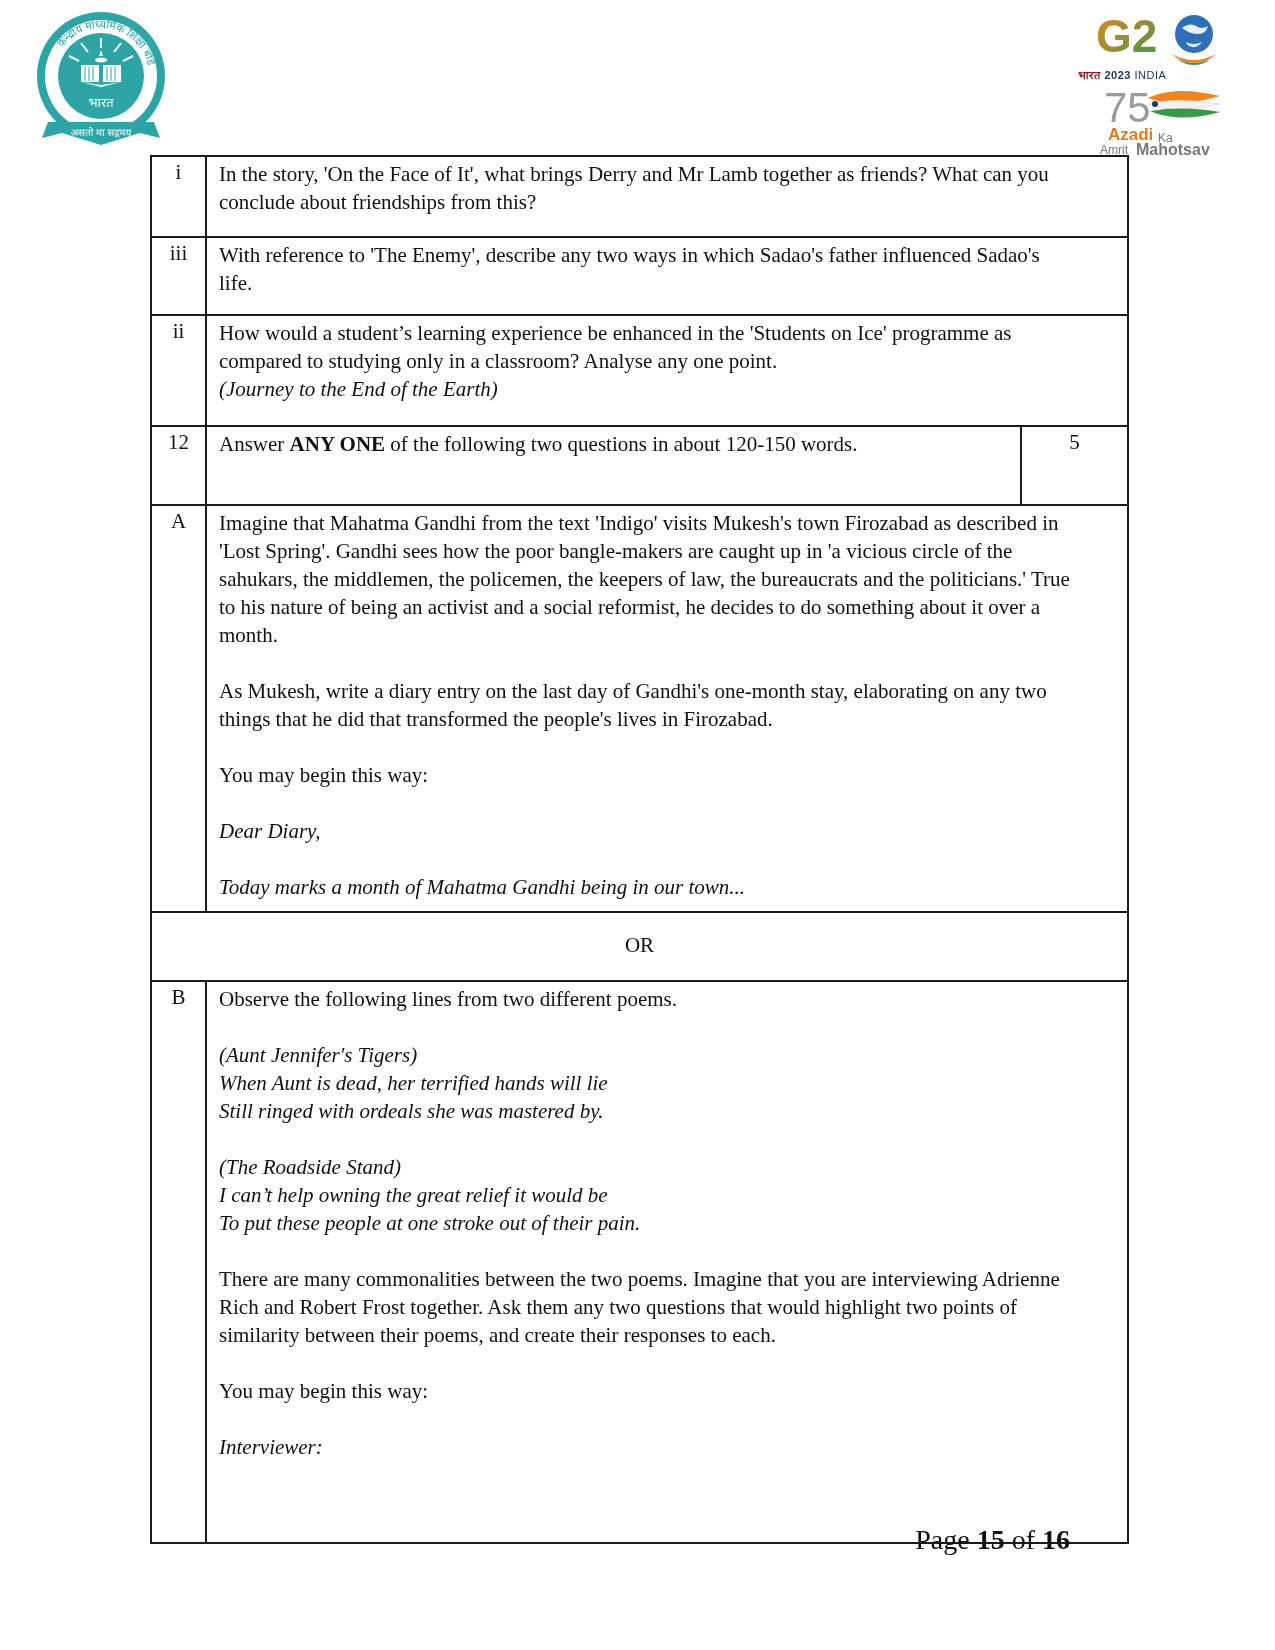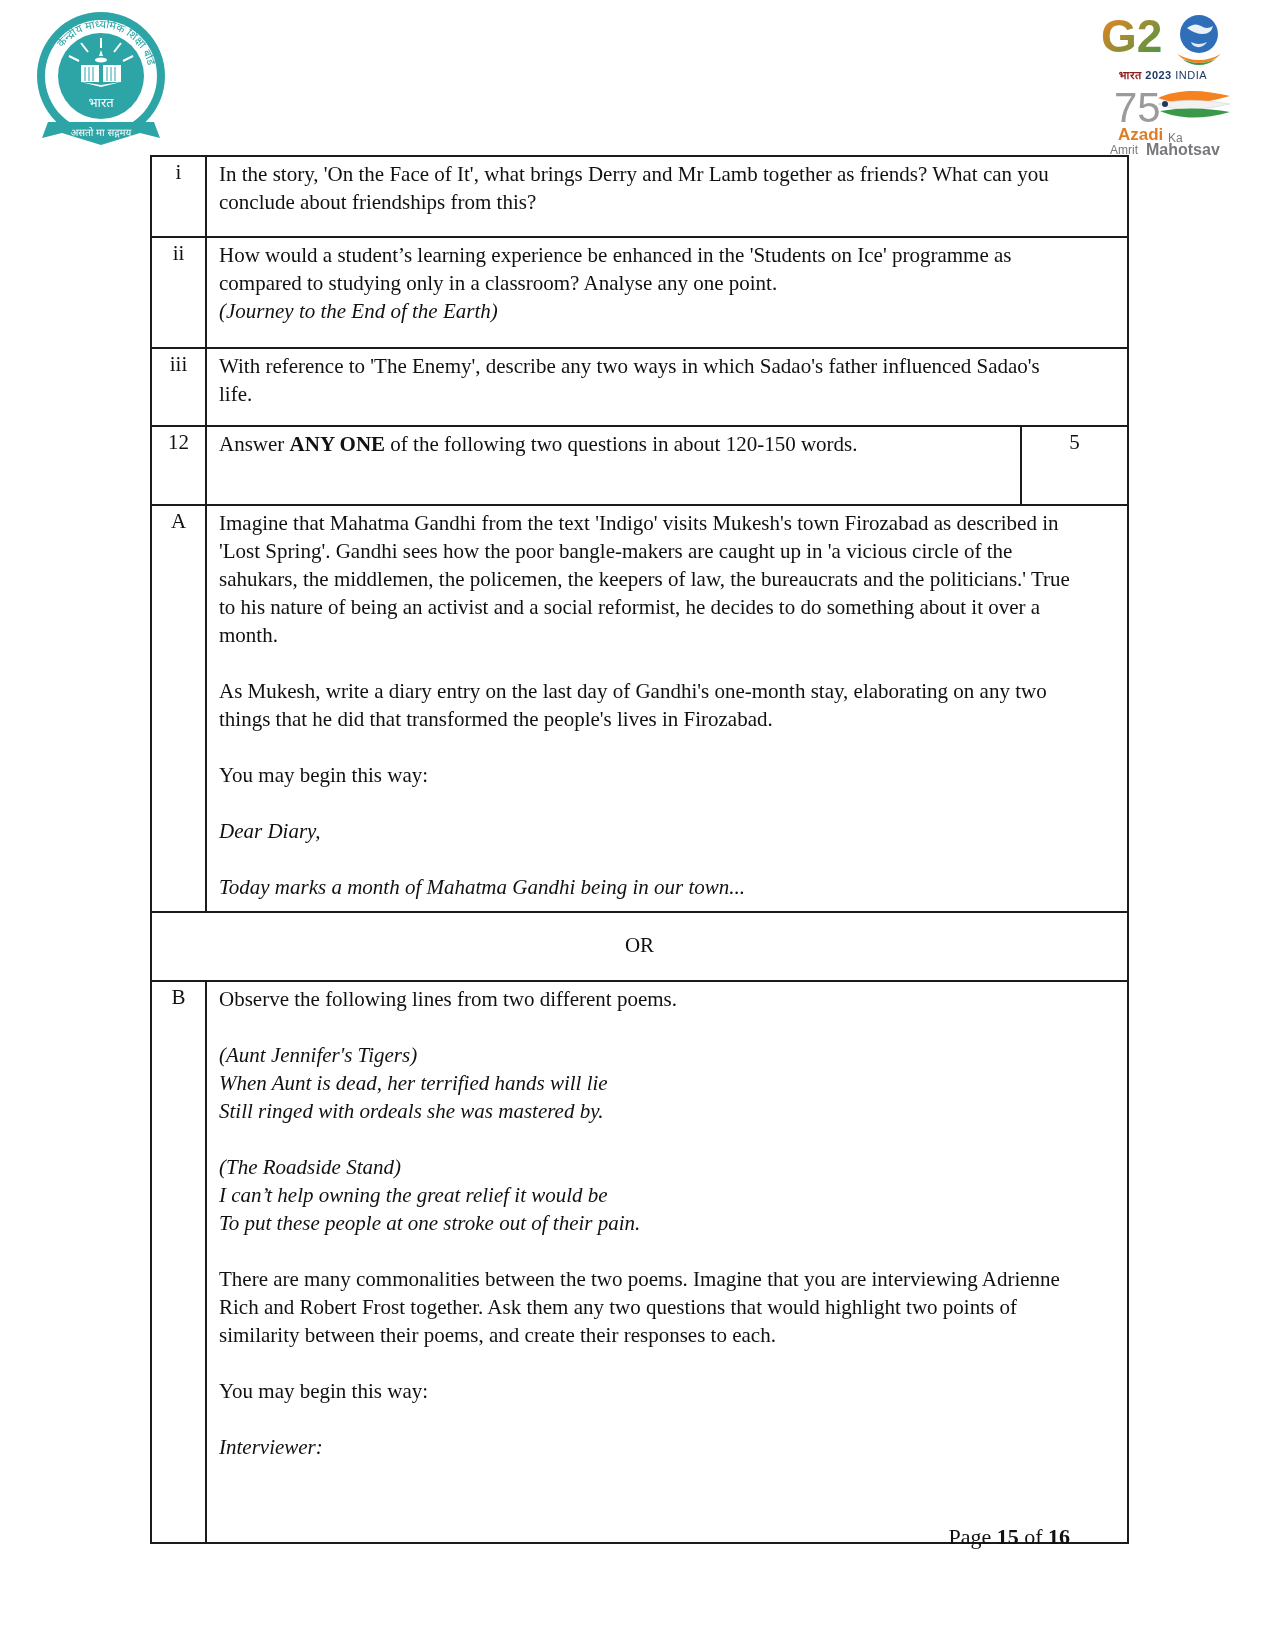--- a/index.html
+++ b/index.html
@@ -1,21 +1,21 @@
 <!DOCTYPE html>
 <html><head>
 <meta charset="utf-8">
 <style>
   html,body{margin:0;padding:0;background:#fff;}
   .page{position:relative;width:1275px;height:1650px;background:#ffffff;color:#111;
         font-family:"Liberation Serif",serif;overflow:hidden;}
 
   
   .cbse{position:absolute;left:26px;top:4px;width:150px;height:150px;}
-  .g20block{position:absolute;left:1078px;top:10px;width:170px;text-align:center;
+  .g20block{position:absolute;left:1078px;top:10px;width:170px;
             font-family:"Liberation Sans",sans-serif;}
   .g20-tagline{font-size:11px;margin-top:-3px;letter-spacing:.5px;}
   .g20-tagline .hi{color:#8a1c1c;font-weight:bold;}
   .g20-tagline .yr{color:#1f3864;font-weight:bold;}
   .g20-tagline .in{color:#1f3864;}
 
   
   .qtable{position:absolute;left:150px;top:155px;width:977px;border-collapse:collapse;
           table-layout:fixed;}
   .qtable td{border:2px solid #1b1b1b;vertical-align:top;background:#fff;}
@@ -26,21 +26,21 @@
   td.orcell{text-align:center;font-size:21px;padding-top:20px;font-weight:normal;}
   .h-i{height:73px}.h-ii{height:103px}.h-iii{height:70px}.h-12{height:55px}
   .h-A{height:399px}.h-or{height:46px}.h-B{height:554px}
   .qtable p{margin:0;}
   .qtable p.sp{margin-bottom:28px;}
   .italic{font-style:italic;}
   .b{font-weight:bold;}
 
   
   .pagefoot{position:absolute;top:1524px;left:0;width:1070px;text-align:right;
-            font-size:22px;color:#111;}
+            font-size:28px;color:#111;}
 </style>
 </head>
 <body>
 
 <div class="page">
 
   <div class="cbse">
     <svg width="150" height="150" viewBox="0 0 150 150">
       <circle cx="75" cy="72" r="64" fill="#2da5a7"></circle>
       <circle cx="75" cy="72" r="56" fill="#ffffff"></circle>
@@ -136,31 +136,31 @@
 
     <tbody>
         <tr>
       <td class="num h-i">i</td>
       <td class="content h-i" colspan="2">
         <p>In the story, 'On the Face of It', what brings Derry and Mr Lamb together as friends? What can you conclude about friendships from this?</p>
       </td>
     </tr>
 
     <tr>
+      <td class="num h-iii">iii</td>
+      <td class="content h-iii" colspan="2">
+        <p>With reference to 'The Enemy', describe any two ways in which Sadao's father influenced Sadao's life.</p>
+      </td>
+    </tr>
+
+    <tr>
       <td class="num h-ii">ii</td>
       <td class="content h-ii" colspan="2">
         <p>How would a student’s learning experience be enhanced in the 'Students on Ice' programme as compared to studying only in a classroom? Analyse any one point.</p>
         <p class="italic">(Journey to the End of the Earth)</p>
-      </td>
-    </tr>
-
-    <tr>
-      <td class="num h-iii">iii</td>
-      <td class="content h-iii" colspan="2">
-        <p>With reference to 'The Enemy', describe any two ways in which Sadao's father influenced Sadao's life.</p>
       </td>
     </tr>
 
     <tr>
       <td class="num h-12">12</td>
       <td class="content12 h-12">
         <p><span>Answer </span><span class="b">ANY ONE</span><span> of the following two questions in about 120-150 words.</span></p>
       </td>
       <td class="marks h-12">5</td>
     </tr>

